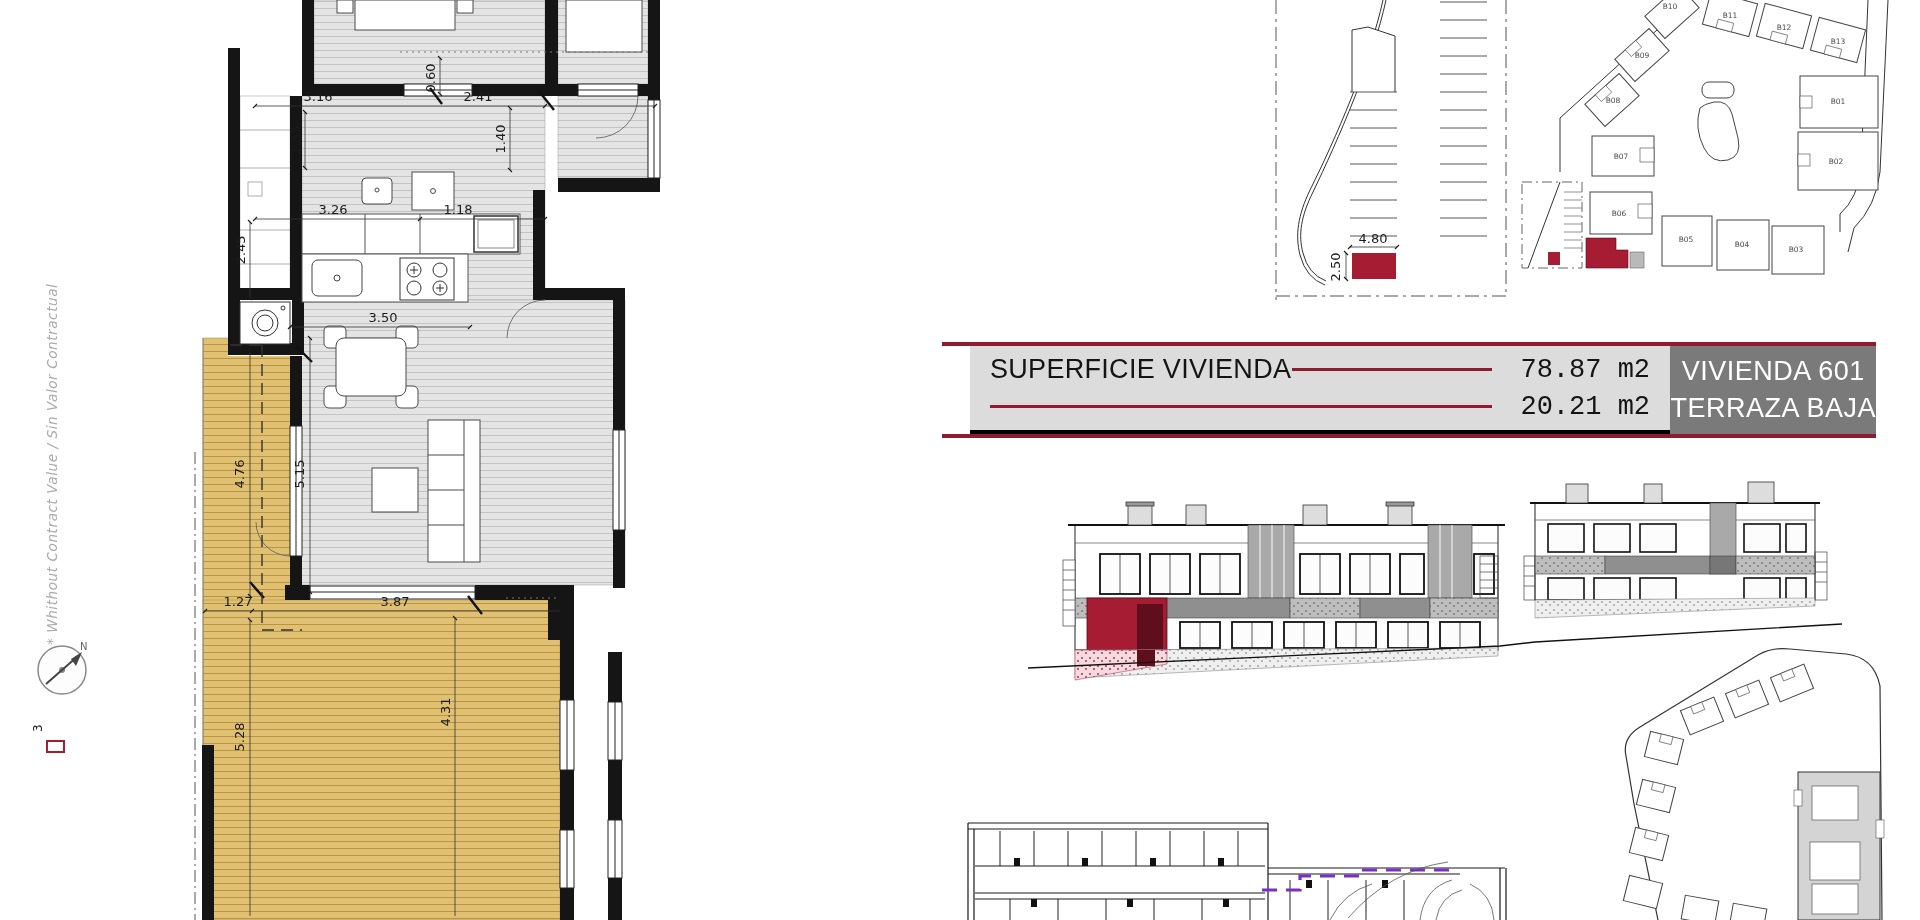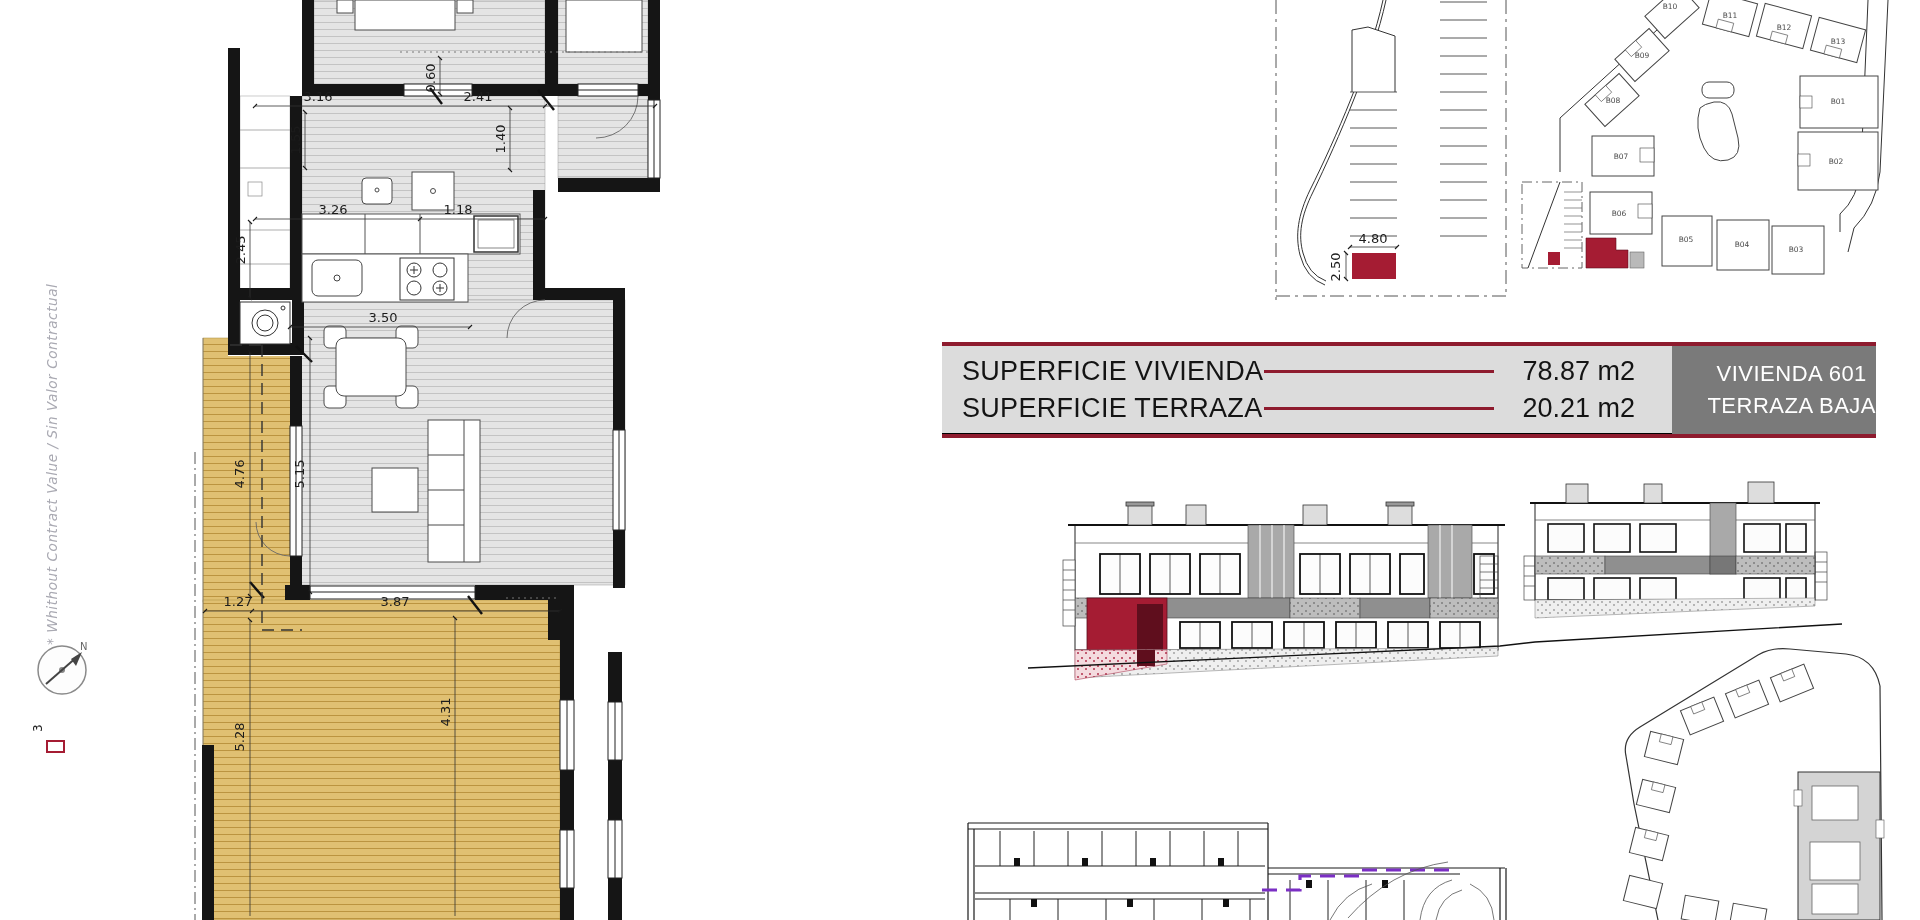--- a/index.html
+++ b/index.html
@@ -4,28 +4,28 @@
 <style>
   html,body{margin:0;padding:0;background:#ffffff;}
   #canvas{position:relative;width:1920px;height:920px;background:#ffffff;overflow:hidden;
           font-family:"Liberation Sans",sans-serif;}
   #drawing{position:absolute;left:0;top:0;}
 
   
   .title-block{position:absolute;left:942px;top:342px;width:934px;height:96px;display:flex;
                border-top:4px solid #8E1B2E;border-bottom:4px solid #8E1B2E;box-sizing:border-box;}
   .tb-left{width:812px;background:#DCDCDC;display:flex;flex-direction:column;justify-content:center;
-           padding:0 0 0 20px;box-sizing:border-box;border-bottom:1px solid #000000;}
+           padding:0 0 0 20px;box-sizing:border-box;border-bottom:4px solid #000000;margin-left:28px;}
   .tb-row{display:flex;align-items:center;height:37px;}
   .tb-label{width:302px;font-size:27px;color:#141414;white-space:nowrap;letter-spacing:.3px;}
   .tb-line{flex:1;height:3px;background:#8E1B2E;margin:0 28px 0 0;}
-  .tb-value{width:150px;font-size:27px;color:#141414;white-space:nowrap;}
+  .tb-value{width:150px;font-size:27px;color:#141414;white-space:nowrap;font-family:Liberation Mono, monospace;}
   .tb-right{flex:1;background:#7A7A7A;color:#ffffff;display:flex;flex-direction:column;
             justify-content:center;align-items:center;gap:6px;}
-  .tb-right div{font-size:22px;letter-spacing:.5px;white-space:nowrap;margin-left:35px;}
+  .tb-right div{font-size:27px;letter-spacing:.5px;white-space:nowrap;}
 
   
   .side-note{position:absolute;left:-118px;top:467px;width:340px;text-align:center;
              transform:rotate(-90deg);font-family:"DejaVu Sans",sans-serif;font-style:italic;
              font-size:13.5px;letter-spacing:.6px;color:#a9a9b2;white-space:nowrap;}
 
   
   text{font-family:"DejaVu Sans",sans-serif;fill:#1c1c1c;}
   .dim{font-size:13px;}
   .blab{font-size:7.5px;fill:#4a4a4a;}
@@ -629,21 +629,20 @@
 </svg>
 
 <div class="title-block">
   <div class="tb-left">
     <div class="tb-row">
       <span class="tb-label">SUPERFICIE VIVIENDA</span>
       <span class="tb-line"></span>
       <span class="tb-value">78.87 m2</span>
     </div>
     <div class="tb-row">
-      <span class="tb-label">SUPERFICIE TERRAZA</span>
       <span class="tb-line"></span>
       <span class="tb-value">20.21 m2</span>
     </div>
   </div>
   <div class="tb-right">
     <div>VIVIENDA 601</div>
     <div>TERRAZA BAJA</div>
   </div>
 </div>
 

